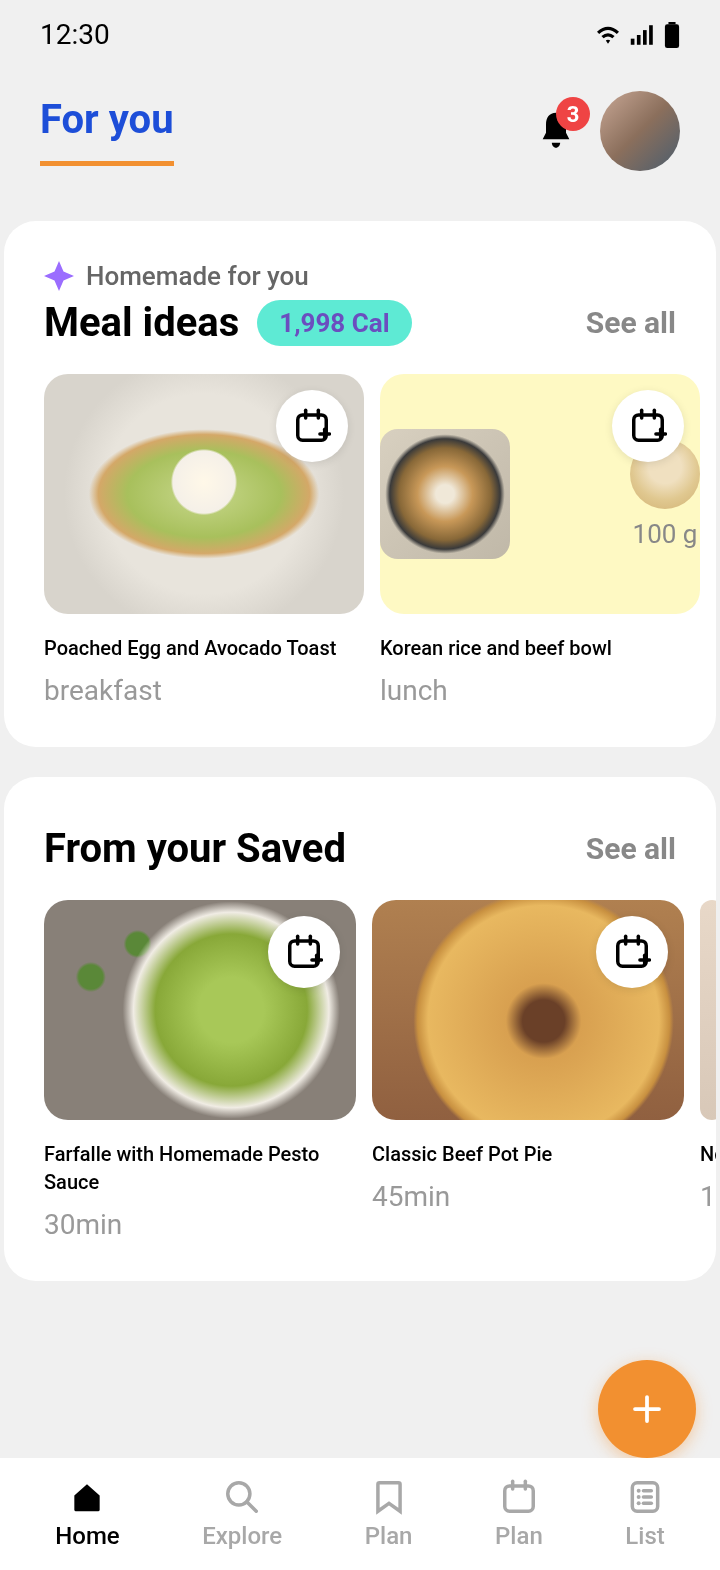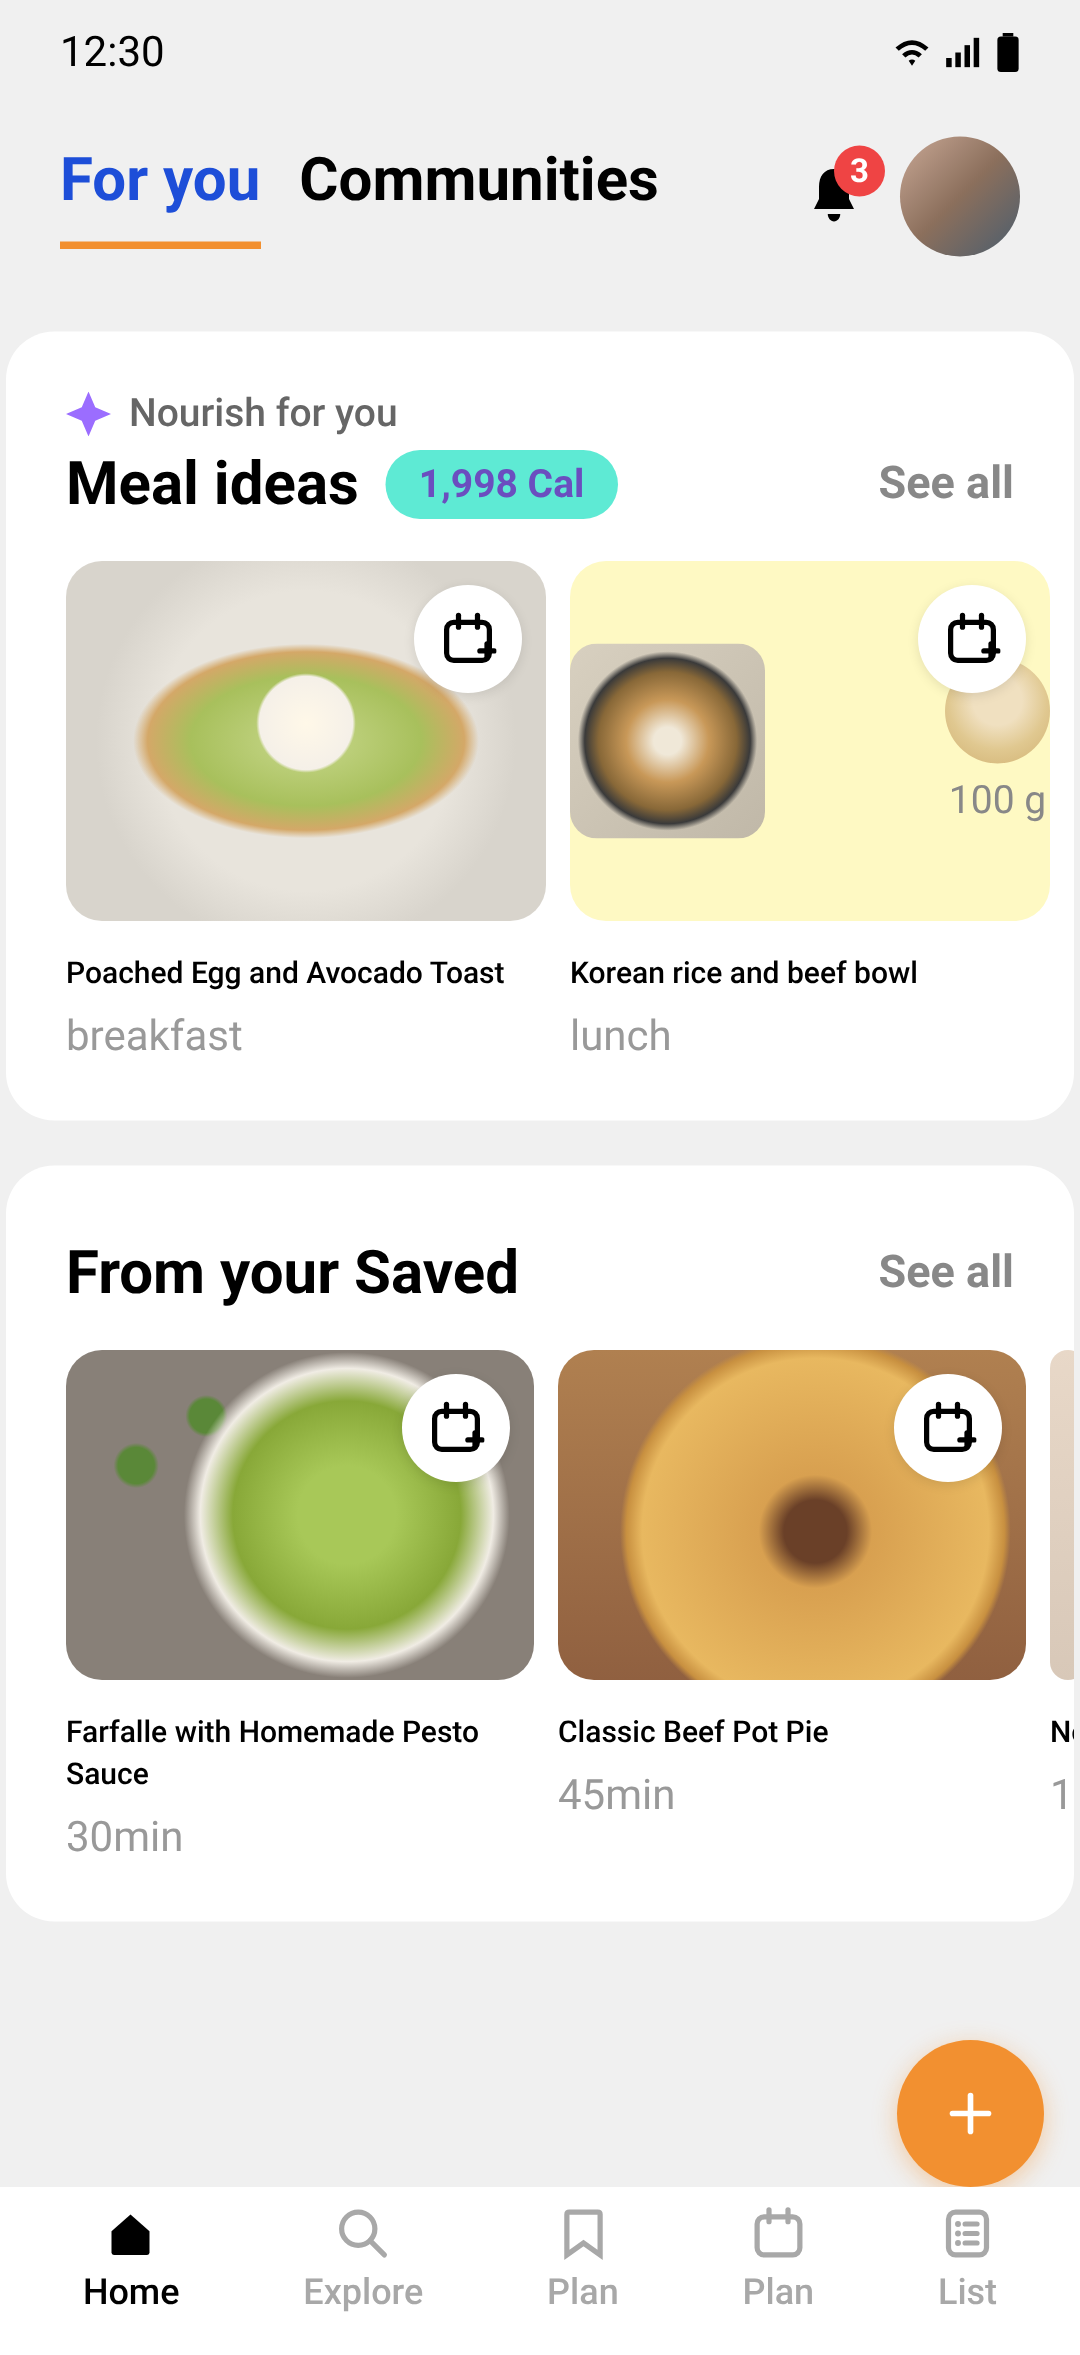--- a/index.html
+++ b/index.html
@@ -153,21 +153,21 @@
   
   .bottom-nav {
     position: absolute;
     bottom: 0;
     left: 0;
     right: 0;
     height: 112px;
     background: #fff;
     display: flex;
     justify-content: space-around;
-    align-items: flex-start;
+    align-items: center;
     padding: 12px 14px;
   }
   .nav-item {
     display: flex;
     flex-direction: column;
     align-items: center;
     gap: 6px;
     color: #a8a8a8;
   }
   .nav-item.active { color: #000; }
@@ -227,39 +227,38 @@
           <rect x="3" y="0" width="6" height="2" fill="#000"></rect>
           <rect x="0" y="2" width="12" height="20" rx="2" fill="#000"></rect>
         </svg>
     </span>
   </div>
 </div>
 
 <div class="top-tabs-row">
   <div class="tabs">
     <div class="tab active">For you</div>
-    <div class="tab">Communities</div>
   </div>
   <div class="top-actions">
     <div class="bell-wrap">
       <span>
         <svg width="40" height="44" viewBox="0 0 24 26">
             <path d="M12 2 C8 2 6 5 6 9 L6 14 L4 18 L20 18 L18 14 L18 9 C18 5 16 2 12 2 Z M9.5 20 C9.5 21.5 10.6 23 12 23 C13.4 23 14.5 21.5 14.5 20 Z" fill="#000"></path>
           </svg>
       </span>
       <span class="badge">3</span>
     </div>
     <div class="avatar"></div>
   </div>
 </div>
 
 <div class="section-card">
   <div class="tailored">
     <span class="sparkle"></span>
-    <span>Nourish for you</span>
+    <span>Homemade for you</span>
   </div>
   <div class="section-header">
     <div class="section-title-row">
       <span class="section-title">Meal ideas</span>
       <span class="cal-badge">1,998 Cal</span>
     </div>
     <span class="see-all">See all</span>
   </div>
 
   <div class="hscroll">

